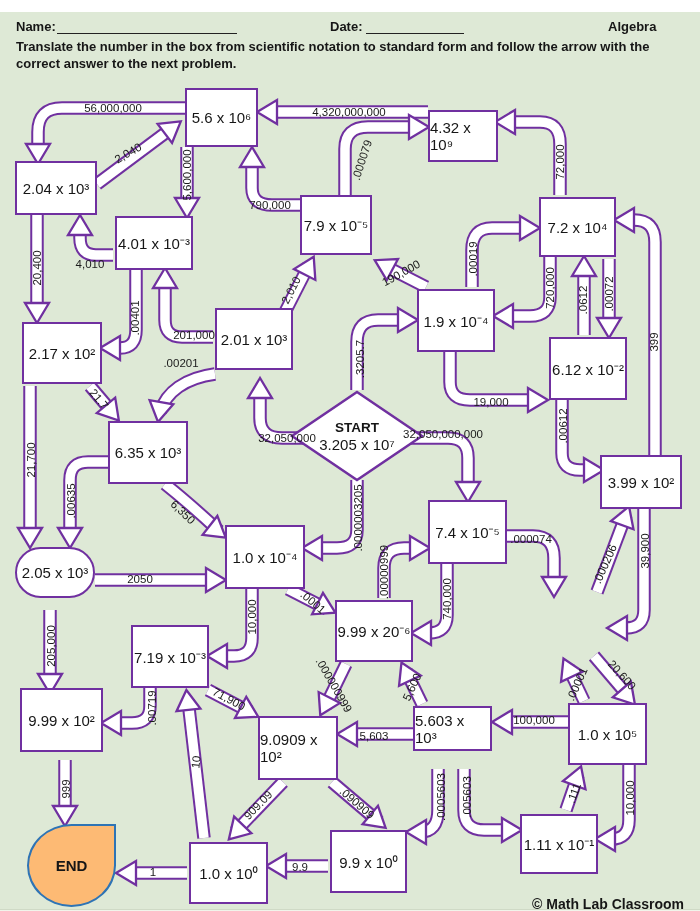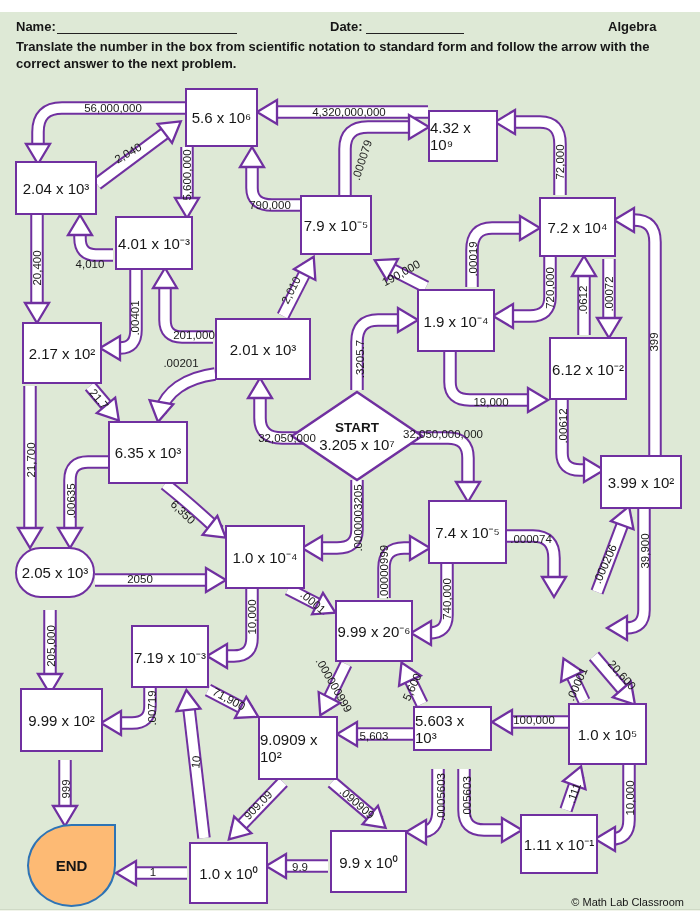--- a/index.html
+++ b/index.html
@@ -15,21 +15,21 @@
   .box{position:absolute;background:#fff;border:2.5px solid #7030a0;box-sizing:border-box;
        display:flex;align-items:center;justify-content:center;font-size:15px;font-weight:500;}
   .alabel{position:absolute;font-size:11.5px;font-weight:500;white-space:nowrap;color:#1b1b1b;}
   .start-text{position:absolute;left:357px;top:424px;transform:translate(-50%,-50%);
        text-align:center;line-height:1.15;}
   .start-text .t1{font-weight:700;font-size:13.5px;}
   .start-text .t2{font-size:15px;font-weight:500;}
   .end-node{position:absolute;left:27px;top:812px;width:89px;height:83px;background:#fdba74;
        border:2.5px solid #2e74b5;border-radius:50% 0 50% 50%;box-sizing:border-box;
        display:flex;align-items:center;justify-content:center;font-weight:700;font-size:15px;}
-  .credit{position:absolute;right:16px;top:884px;font-size:11px;font-weight:400;}
+  .credit{position:absolute;right:16px;top:884px;font-size:14px;font-weight:700;}
   .bottom-strip{position:absolute;left:0;bottom:0;width:700px;height:13px;background:#f1f4ea;border-top:1px solid #cfdac6;}
 </style>
 </head>
 <body>
 
 <div class="page">
 
   <div class="hdr-label" style="left:16px;top:7px;">Name:</div>
   <div class="hdr-line" style="left:57px;top:7px;width:180px;"></div>
   <div class="hdr-label" style="left:330px;top:7px;">Date:</div>
@@ -322,21 +322,21 @@
     <polygon points="357,380 422,424 357,468 292,424" fill="#ffffff" stroke="#7030a0" stroke-width="2.5"></polygon>
   </svg>
 
   <div class="box" style="left:185px;top:76px;width:73px;height:59px;">5.6 x 10⁶</div>
   <div class="box" style="left:428px;top:98px;width:70px;height:52px;">4.32 x 10⁹</div>
   <div class="box" style="left:15px;top:149px;width:82px;height:54px;">2.04 x 10³</div>
   <div class="box" style="left:115px;top:204px;width:78px;height:54px;">4.01 x 10⁻³</div>
   <div class="box" style="left:300px;top:183px;width:72px;height:60px;">7.9 x 10⁻⁵</div>
   <div class="box" style="left:539px;top:185px;width:77px;height:60px;">7.2 x 10⁴</div>
   <div class="box" style="left:22px;top:310px;width:80px;height:62px;">2.17 x 10²</div>
-  <div class="box" style="left:215px;top:306px;width:96px;height:62px;">2.01 x 10³</div>
+  <div class="box" style="left:215px;top:296px;width:78px;height:62px;">2.01 x 10³</div>
   <div class="box" style="left:417px;top:277px;width:78px;height:63px;">1.9 x 10⁻⁴</div>
   <div class="box" style="left:549px;top:325px;width:78px;height:63px;">6.12 x 10⁻²</div>
   <div class="box" style="left:108px;top:409px;width:80px;height:63px;">6.35 x 10³</div>
   <div class="box" style="left:600px;top:443px;width:82px;height:54px;">3.99 x 10²</div>
   <div class="box" style="left:225px;top:513px;width:80px;height:64px;">1.0 x 10⁻⁴</div>
   <div class="box" style="left:428px;top:488px;width:79px;height:64px;">7.4 x 10⁻⁵</div>
   <div class="box" style="left:15px;top:535px;width:80px;height:51px;border-radius:30px;">2.05 x 10³</div>
   <div class="box" style="left:335px;top:588px;width:78px;height:62px;">9.99 x 20⁻⁶</div>
   <div class="box" style="left:131px;top:613px;width:78px;height:63px;">7.19 x 10⁻³</div>
   <div class="box" style="left:20px;top:676px;width:83px;height:64px;">9.99 x 10²</div>

